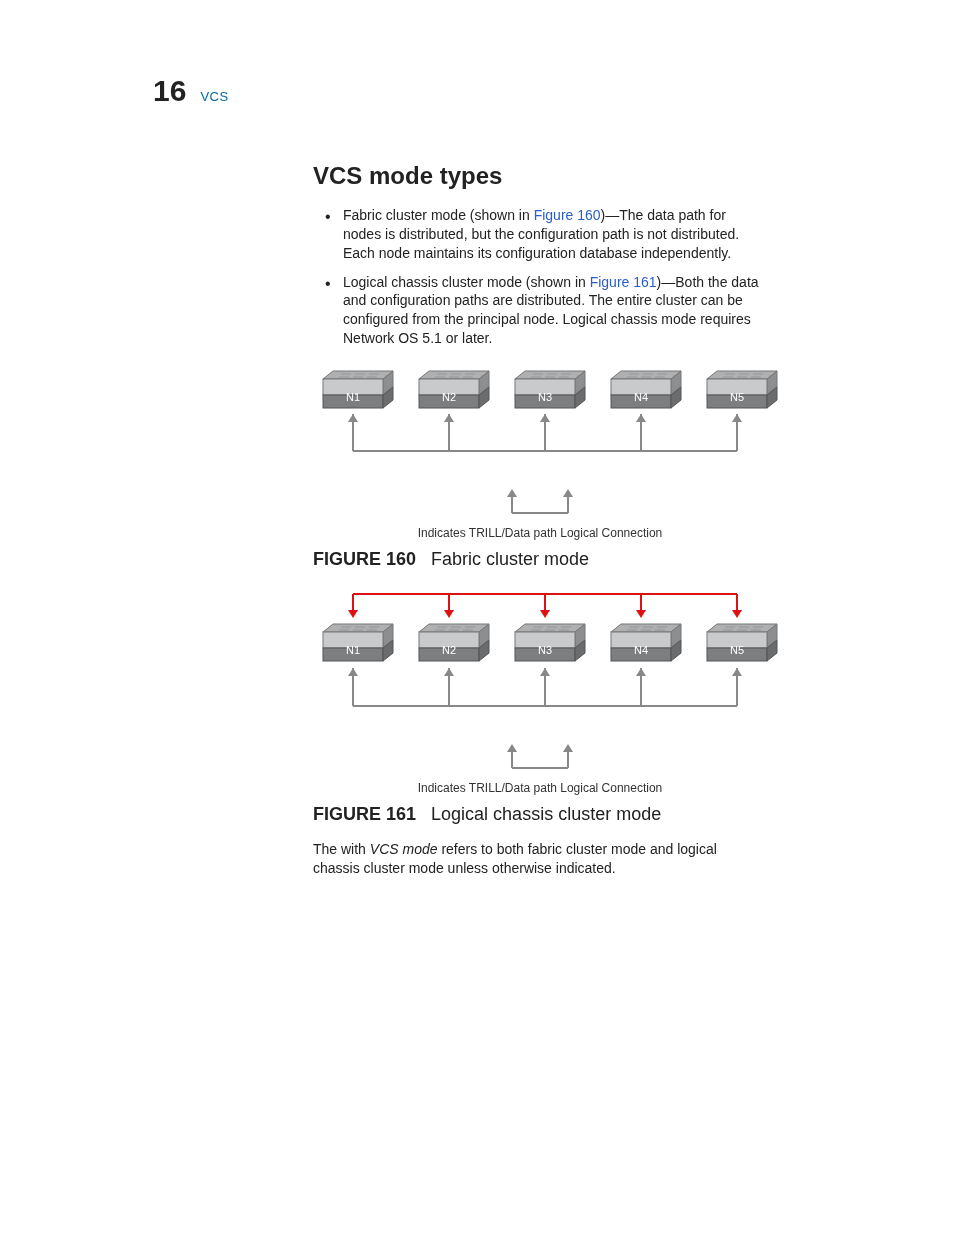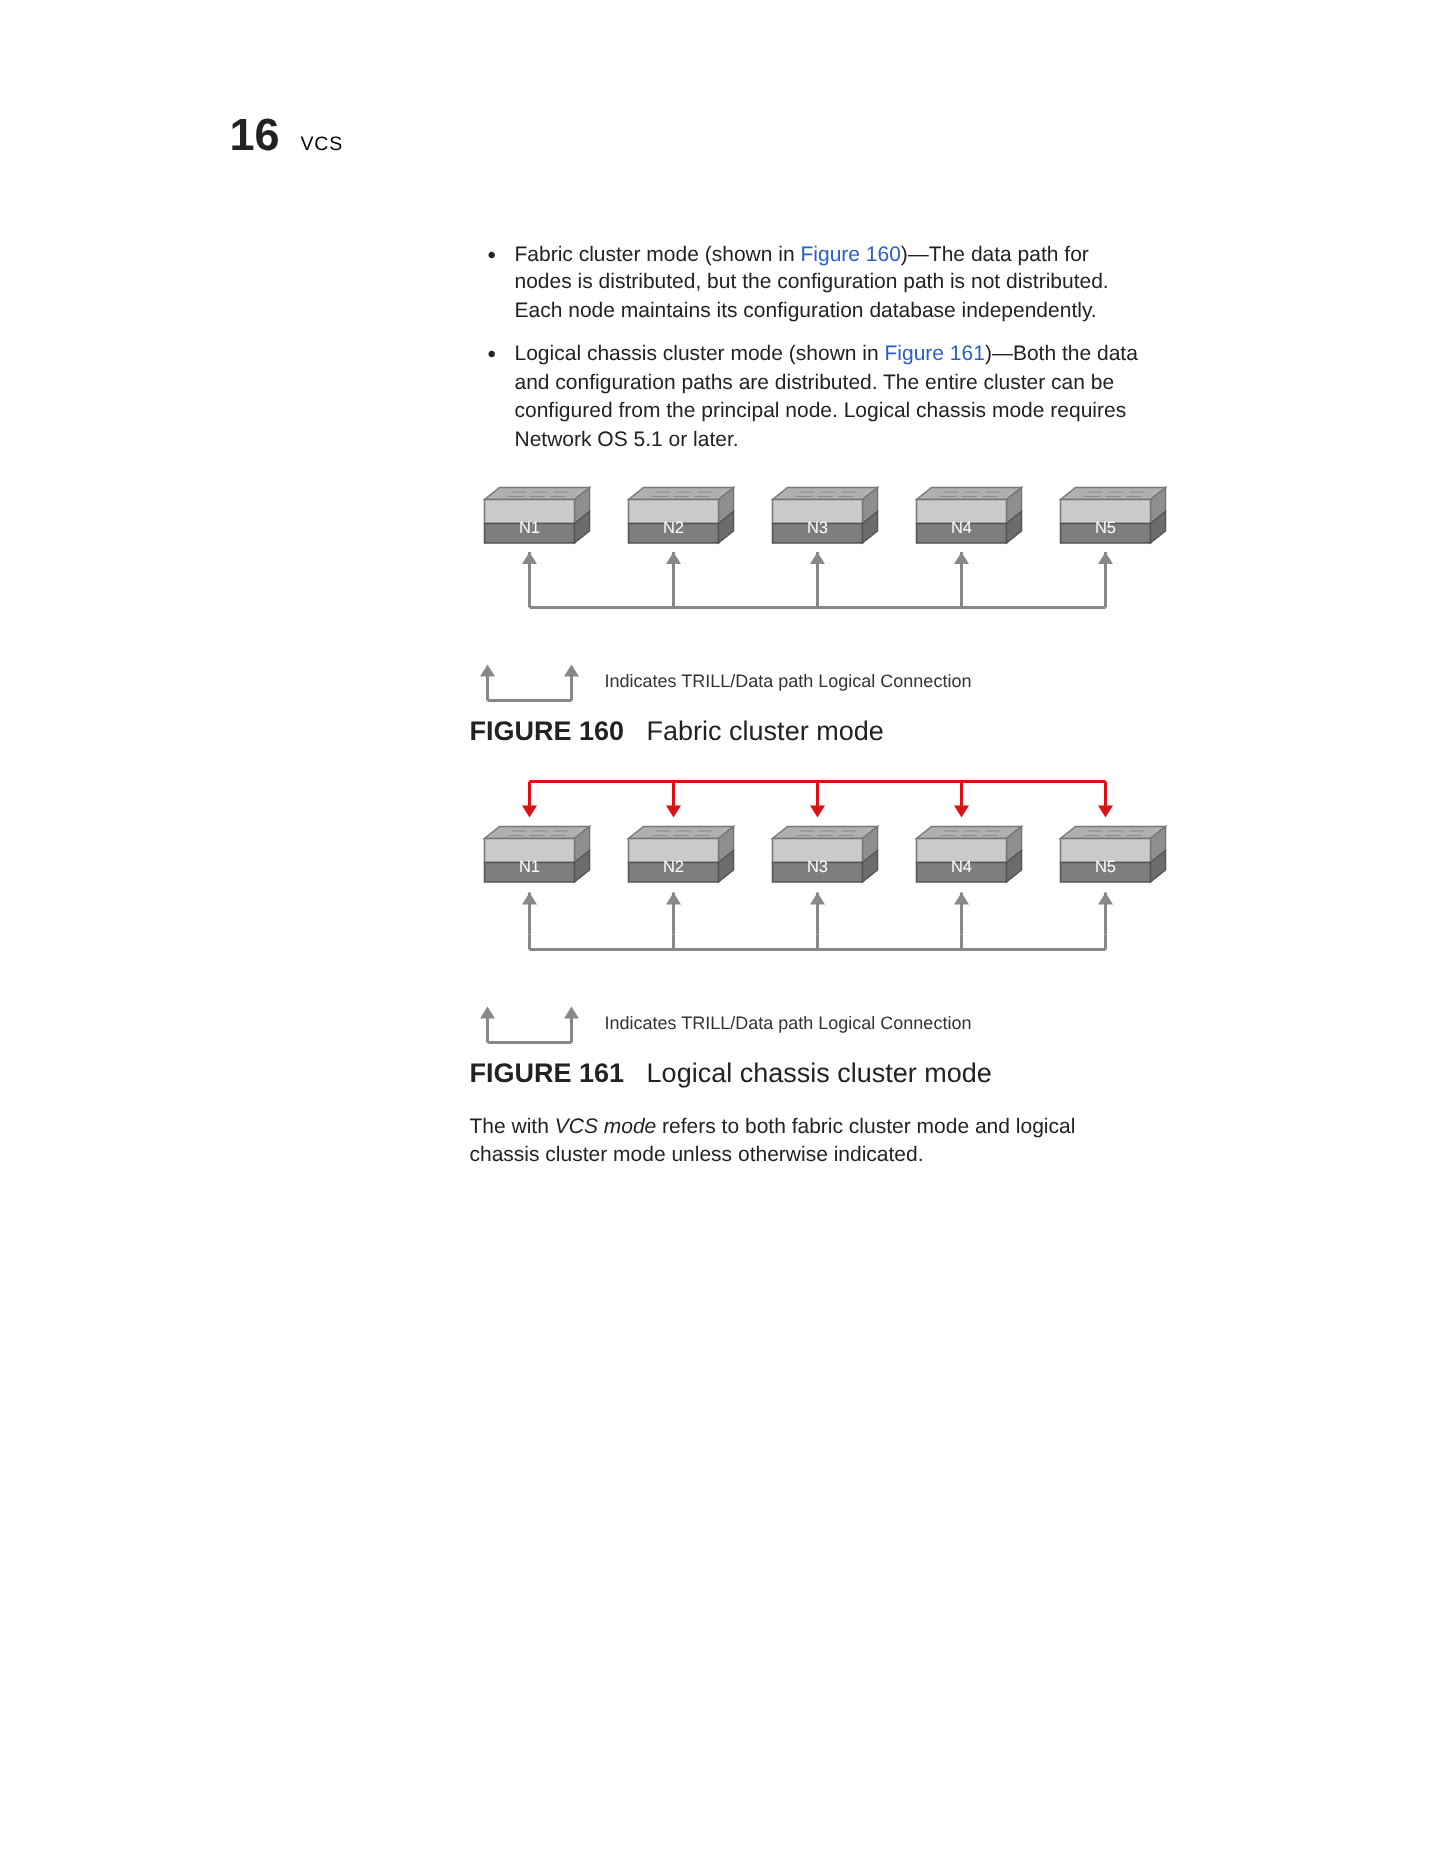--- a/index.html
+++ b/index.html
@@ -26,21 +26,21 @@
     margin-bottom: 48px;
   }
   .chapnum {
     font-size: 30px;
     font-weight: 700;
     color: #222;
   }
   .chapname {
     font-size: 13px;
     letter-spacing: 0.5px;
-    color: #000000;
+    color: #0369a1;
   }
   .content {
     margin-left: 160px;
   }
   h2.section {
     font-size: 24px;
     font-weight: 600;
     margin: 0 0 14px 0;
   }
   p { margin: 6px 0 12px 0; }
@@ -71,34 +71,36 @@
   .figcap .label {
     font-weight: 700;
   }
   .italic { font-style: italic; }
   svg { display: block; }
   .legend-row {
     display: flex;
     align-items: center;
     gap: 10px;
     margin-bottom: 6px;
+    flex-direction: column;
   }
   .legend-text { font-size: 12px; color: #333; }
 </style>
 </head>
 <body>
 
 <div class="page">
   <div class="runhead">
     <span class="chapnum">16</span>
     <span class="chapname">VCS</span>
   </div>
 
   <div class="content">
 
+    <h2 class="section">VCS mode types</h2>
 
 
     <ul class="bullets">
       <li>
         <span>Fabric cluster mode (shown in </span><a class="xref">Figure 160</a><span>)—The data path for nodes is distributed, but the configuration path is not distributed.  Each node maintains its configuration database independently.</span>
       </li>
       <li>
         <span>Logical chassis cluster mode (shown in </span><a class="xref">Figure 161</a><span>)—Both the data and configuration paths are distributed. The entire cluster can be configured from the principal node. Logical chassis mode requires Network OS 5.1 or later.</span>
       </li>
     </ul>

